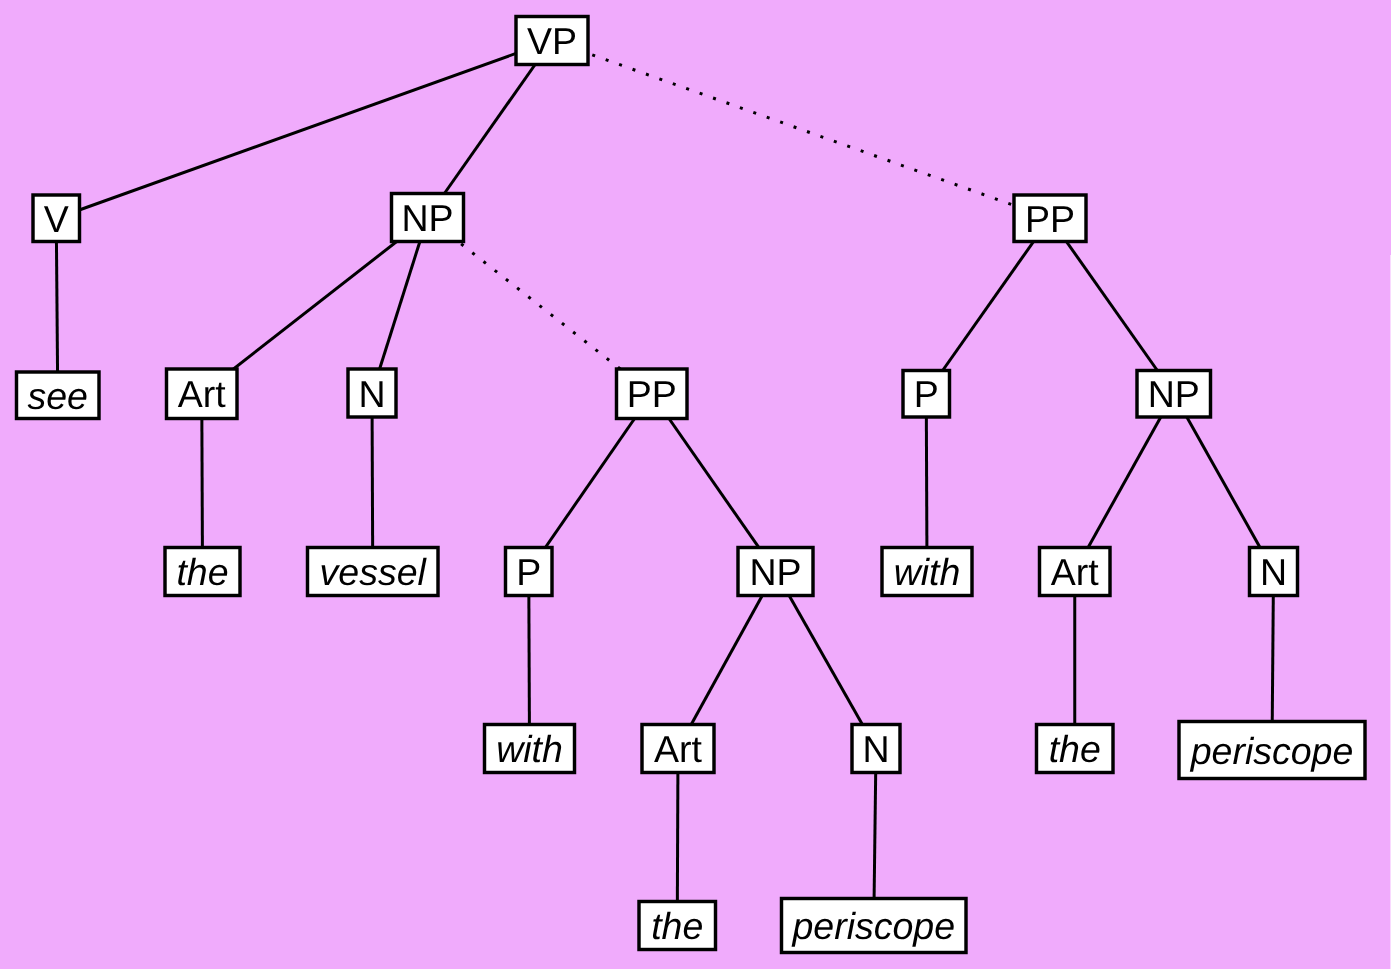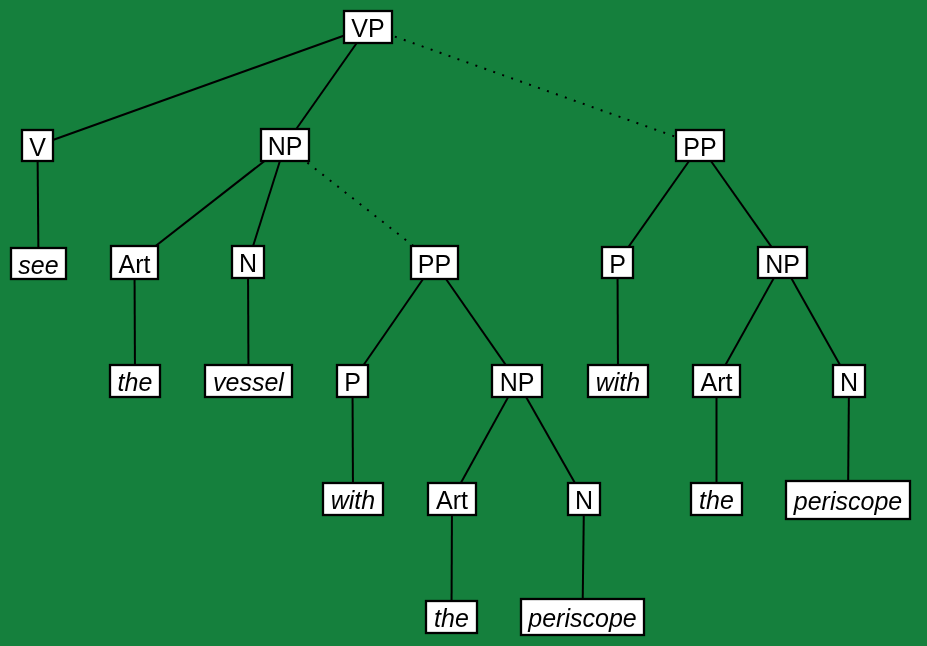--- a/index.html
+++ b/index.html
@@ -4,21 +4,21 @@
 <style>
   html, body {
     margin: 0;
     padding: 0;
     background: #ffffff;
   }
   .stage {
     position: relative;
     width: 927px;
     height: 646px;
-    background: #15803d;
+    background: #f0abfc;
     overflow: hidden;
   }
   svg {
     display: block;
     font-family: "Liberation Sans", "DejaVu Sans", sans-serif;
   }
   .edge {
     stroke: #000000;
     stroke-width: 2;
     fill: none;

